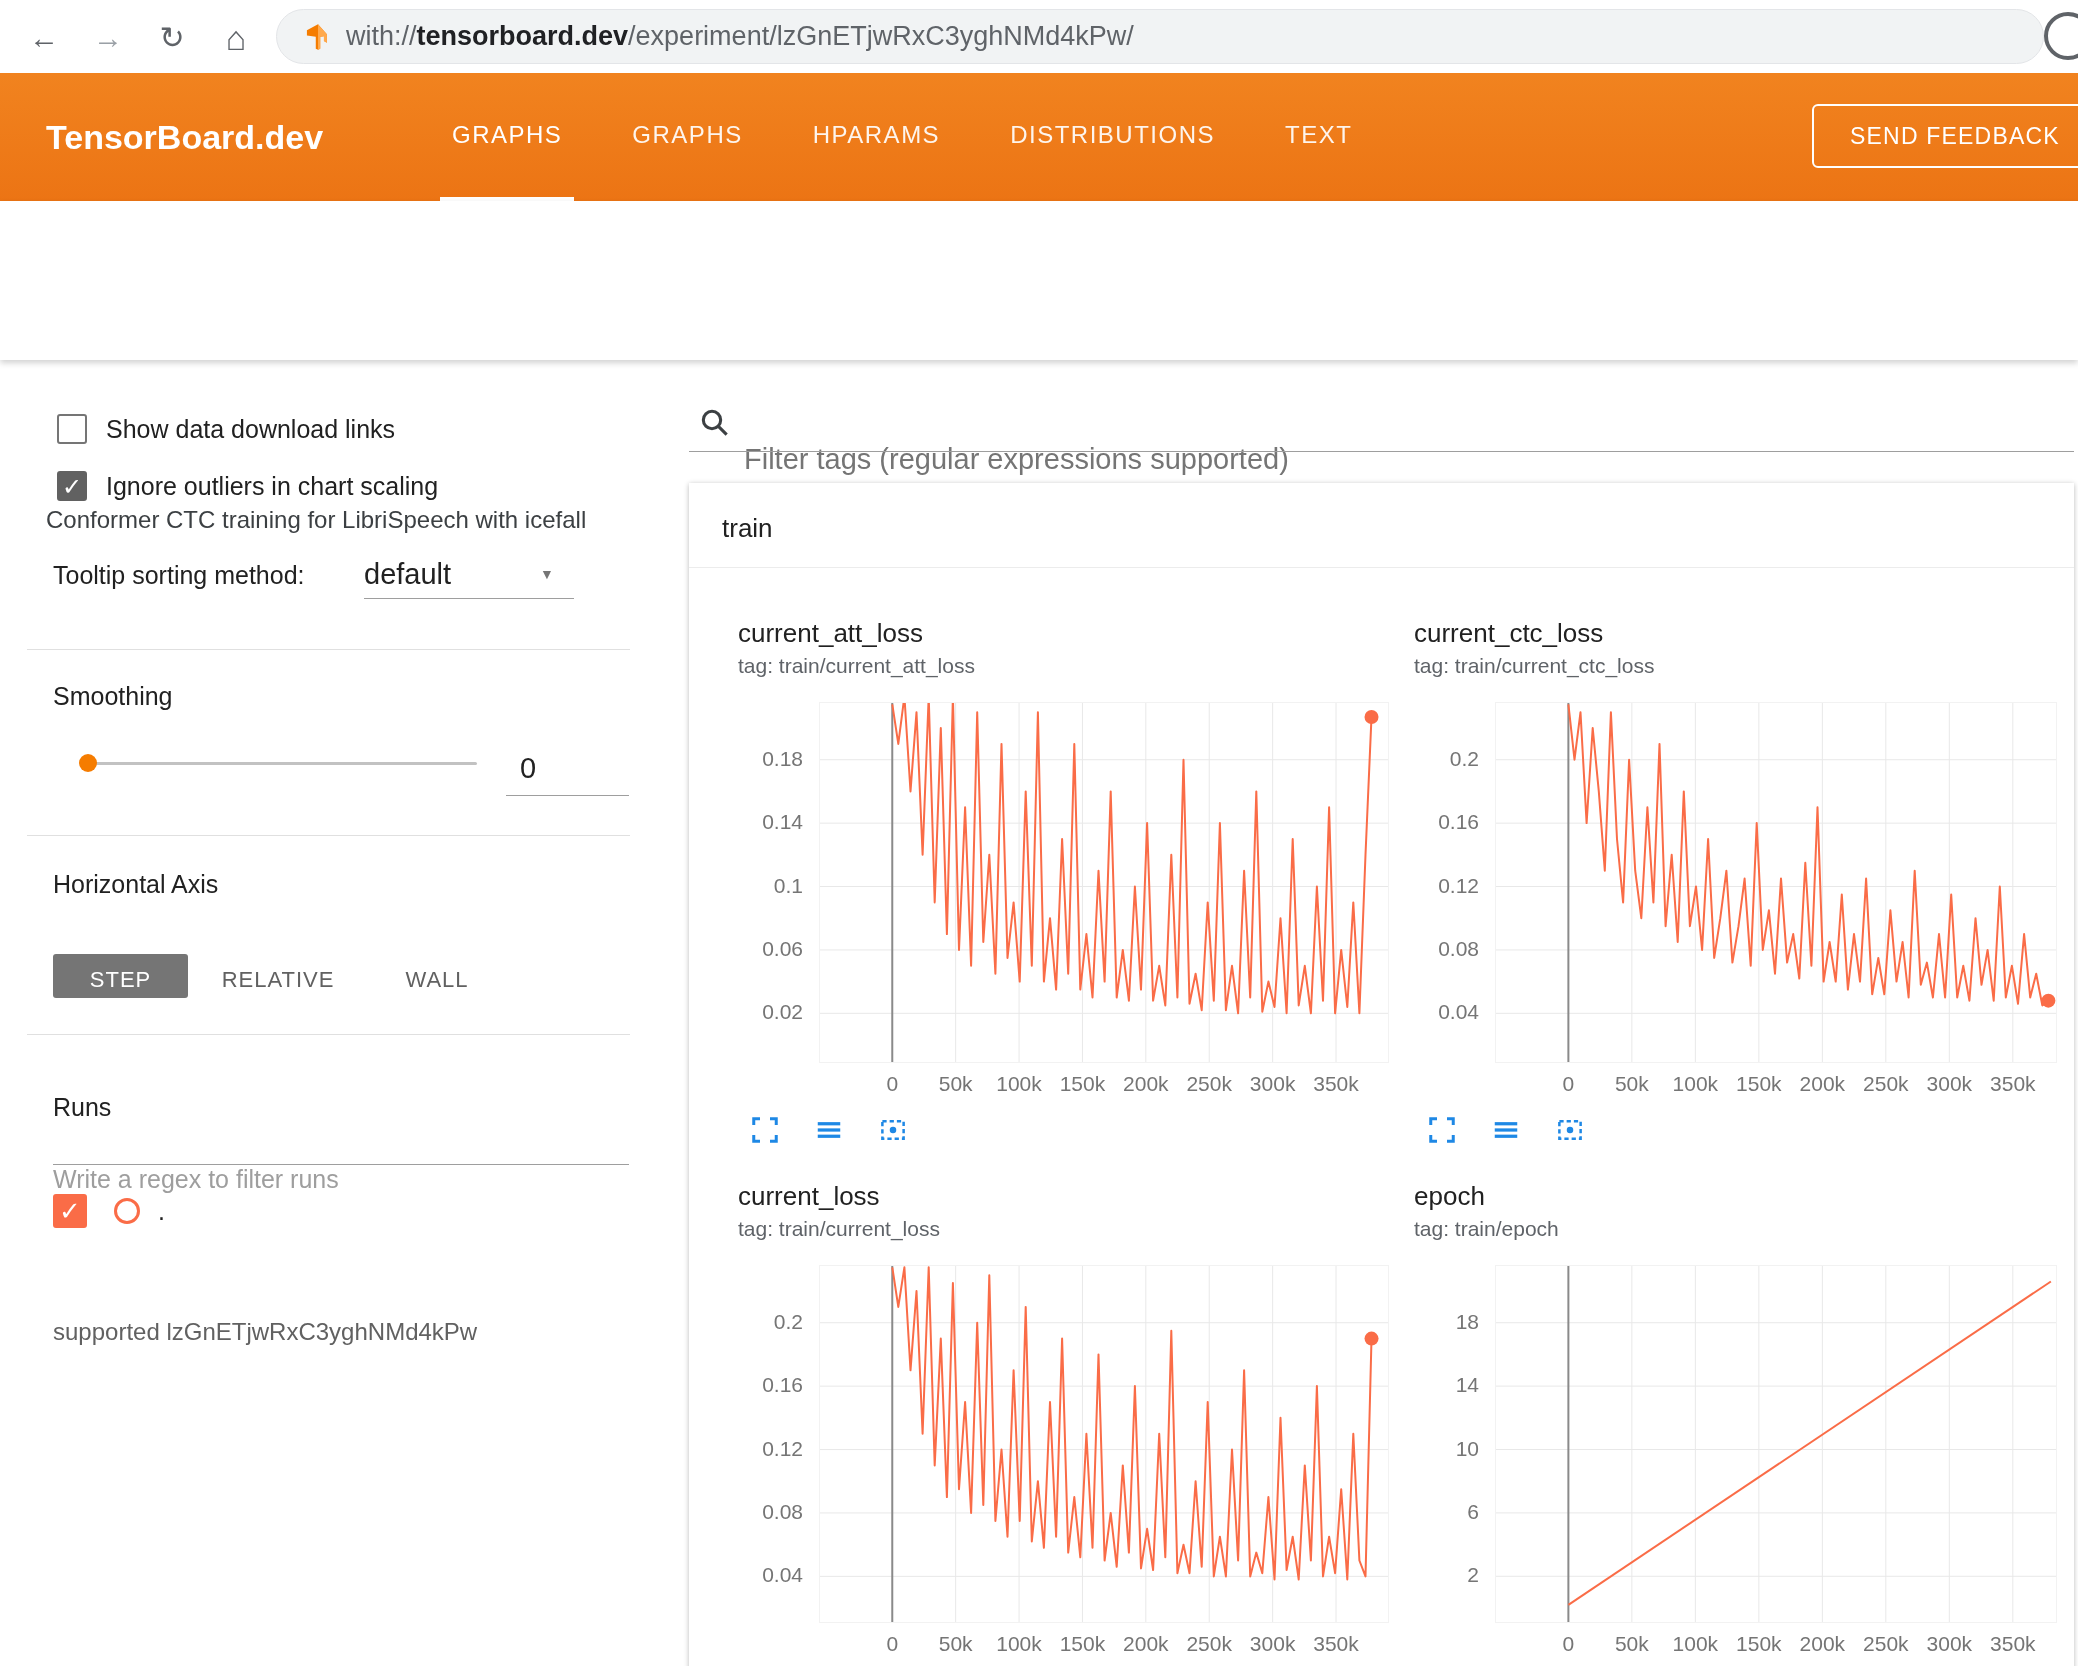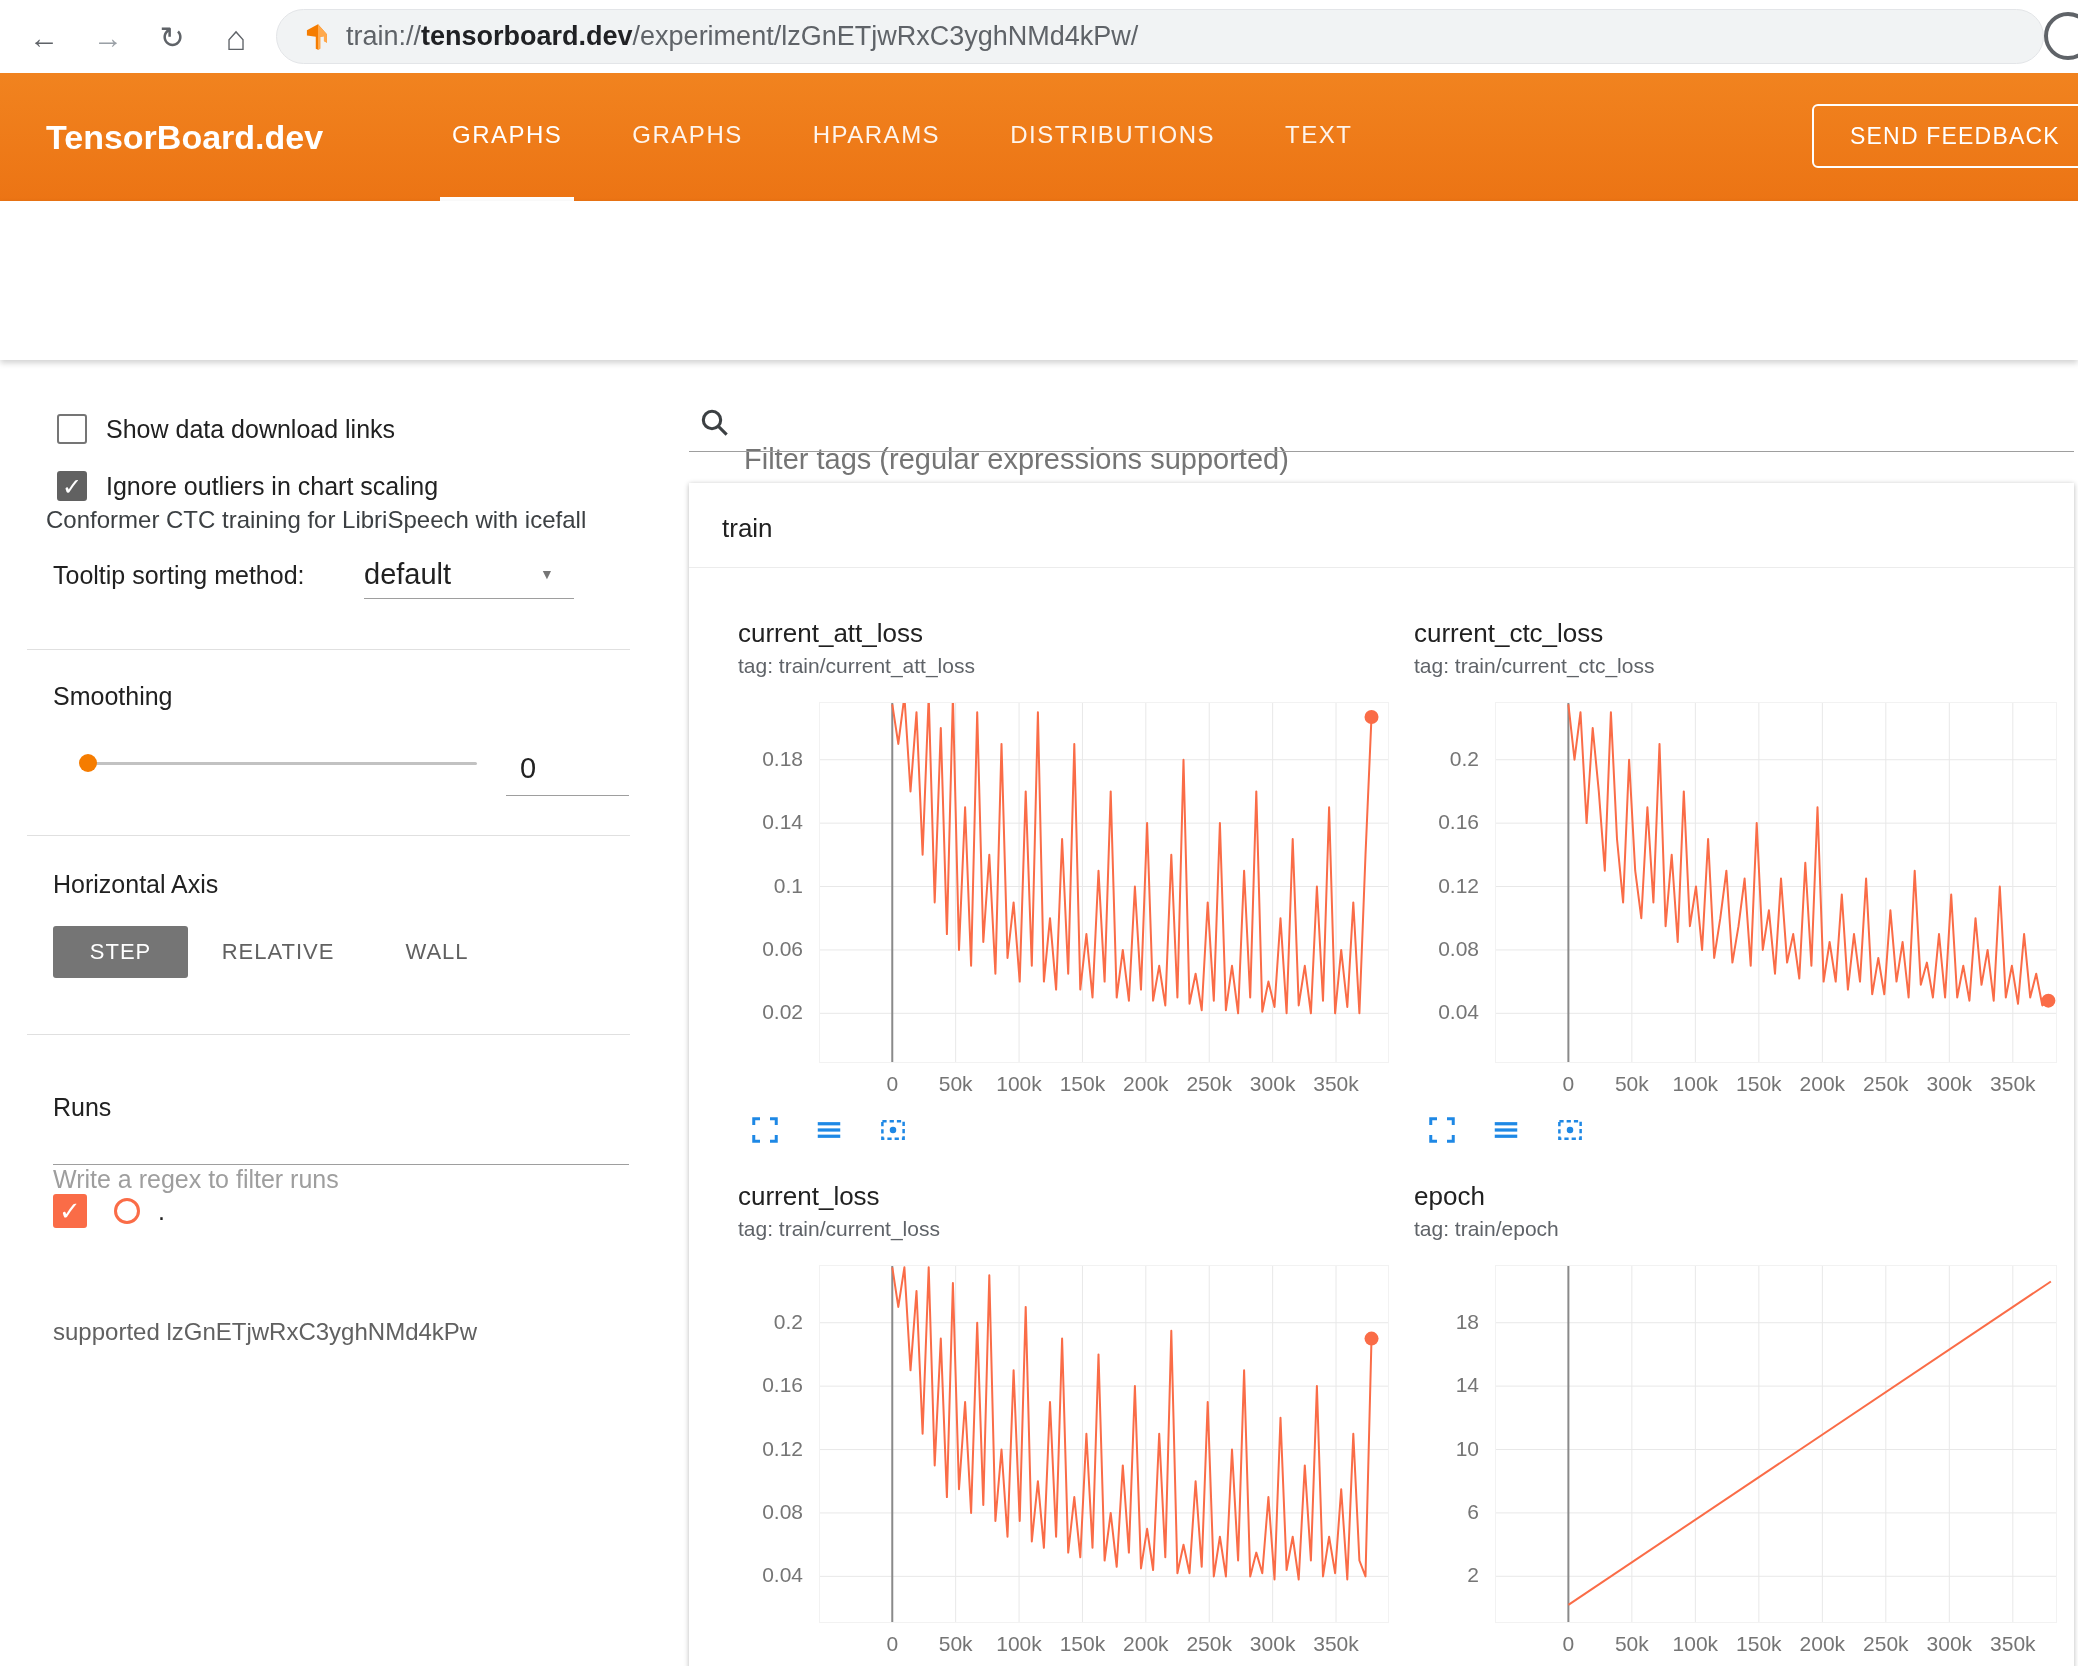--- a/index.html
+++ b/index.html
@@ -30,21 +30,21 @@
   
   .checkbox { width:30px; height:30px; border:2px solid #757575; border-radius:3px; background:#fff; cursor:pointer; }
   .checkbox.checked-dark { background:#616161; border-color:#616161; color:#fff; font-size:24px; line-height:27px; text-align:center; }
   .checkbox.checked-orange { width:34px; height:34px; background:#fa6c47; border-color:#fa6c47; color:#fff; font-size:26px; line-height:30px; text-align:center; }
   .side-label { height:30px; line-height:30px; font-size:25px; color:#212121; }
   .divider { height:1px; background:#e0e0e0; }
   .select-value { font-size:29px; color:#212121; height:36px; line-height:36px; cursor:pointer; }
   .underline { border-bottom:1px solid #9e9e9e; }
   .slider-track { height:3px; background:#c2c2c2; border-radius:2px; cursor:pointer; }
   .slider-thumb { width:18px; height:18px; border-radius:50%; background:#f57c00; cursor:pointer; }
-  .axis-btn { height:52px; line-height:52px; text-align:center; font-size:22px; letter-spacing:1px; color:#616161; border-radius:3px; cursor:pointer; }
+  .axis-btn { height:44px; line-height:52px; text-align:center; font-size:22px; letter-spacing:1px; color:#616161; border-radius:3px; cursor:pointer;margin-top:28px; }
   .axis-btn.selected { background:#757575; color:#fff; }
   .toggle-runs-btn { height:60px; line-height:60px; text-align:center; background:#e8e8e8; border-radius:3px; color:#757575; font-size:22px; letter-spacing:1px; cursor:pointer; }
   .run-circle { width:26px; height:26px; border:3px solid #fa6c47; border-radius:50%; cursor:pointer; }
 
   
   .filter-placeholder { font-size:29px; color:#757575; height:38px; line-height:38px;margin-top:38px; }
   .card { left:689px; top:483px; width:1385px; height:1200px; background:#fff; box-shadow:0 1px 5px rgba(0,0,0,0.28); }
   .card-header-line { left:0; top:84px; width:100%; height:1px; background:#ececec; }
   .group-title { left:33px; top:30px; font-size:26px; color:#212121; }
 
@@ -69,21 +69,21 @@
     <div class="abs nav-glyph" style="left:214px; font-size:34px;">⌂</div>
 
     <div class="abs url-pill"></div>
     <div class="abs" style="left:304px; top:23px; width:28px; height:28px;">
       <svg width="28" height="28" viewBox="0 0 24 24">
         <path fill="#f57c00" d="M12 1 2.5 6.3v4.4l7.6 1V22l1.9 1 1.9-1V11.7l3.2-.4v4.2l2.5 1.4V9.6z"></path>
         <path fill="#ffa94d" d="M12 1v22l1.9-1V11.7l3.2-.4v4.2l2.5 1.4V9.6z"></path>
       </svg>
     </div>
     <div class="abs url-text">
-      <span>train://</span><span class="domain">tensorboard.dev</span><span>/experiment/lzGnETjwRxC3yghNMd4kPw/</span>
+      <span>with://</span><span class="domain">tensorboard.dev</span><span>/experiment/lzGnETjwRxC3yghNMd4kPw/</span>
     </div>
     <div class="abs avatar-ring"></div>
   </div>
 
   <div class="abs app-header"></div>
   <div class="abs logo">TensorBoard.dev</div>
   <div class="abs tabs">
     <div class="tab active">GRAPHS</div>
     <div class="tab">GRAPHS</div>
     <div class="tab">HPARAMS</div>

